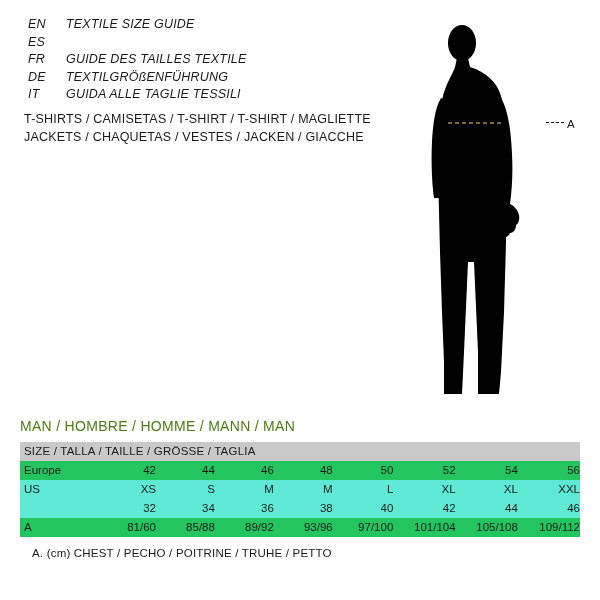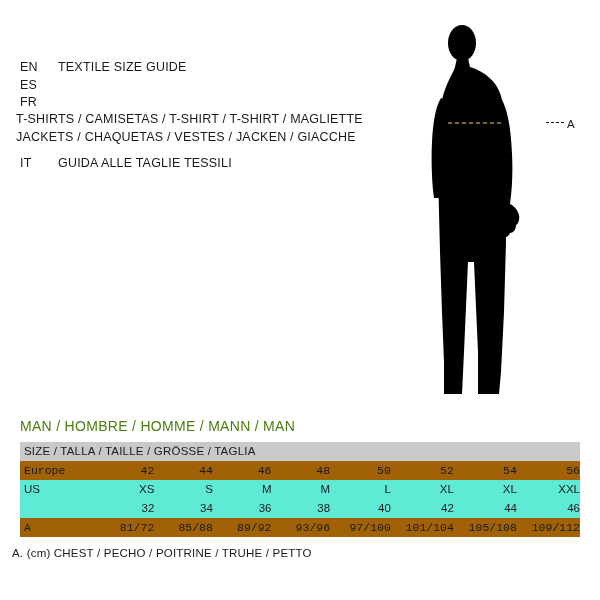--- a/index.html
+++ b/index.html
@@ -17,46 +17,46 @@
   .page {
     position: relative;
     width: 600px;
     height: 600px;
     box-sizing: border-box;
   }
 
   
   .lang-block {
     position: absolute;
-    left: 20px;
+    left: 28px;
     top: 16px;
     width: 380px;
+    font-style: italic;
   }
   .lang-row {
     display: flex;
     align-items: baseline;
     font-size: 12.5px;
     line-height: 17.5px;
     letter-spacing: 0.2px;
     white-space: nowrap;
   }
   .lang-code {
     width: 38px;
     flex: 0 0 38px;
     color: #1a1a1a;
   }
   .lang-text {
     color: #1a1a1a;
-    margin-top: 43px;
   }
 
   
   .garment-block {
     position: absolute;
-    left: 16px;
+    left: 24px;
     top: 110px;
     width: 400px;
   }
   .garment-line {
     font-size: 12.5px;
     line-height: 18px;
     letter-spacing: 0.2px;
     white-space: nowrap;
     color: #1a1a1a;
   }
@@ -118,35 +118,34 @@
   }
   .row-head td {
     background: #c9c9c9;
     font-weight: normal;
     letter-spacing: 0.2px;
   }
   .row-shade td {
     background: #5eead4;
   }
   .row-plain td {
-    background: #a16207;
-    font-family: Liberation Mono, monospace;
+    background: #22c55e;
   }
   .col-label {
     width: 86px;
     padding-left: 4px !important;
   }
   .col-val {
     width: 67px;
     text-align: right;
     padding-left: 2px !important;
   }
   .footnote {
     position: absolute;
-    left: 12px;
+    left: 32px;
     top: 547px;
     font-size: 11.5px;
     letter-spacing: 0.2px;
     color: #1a1a1a;
     white-space: nowrap;
   }
 </style>
 </head>
 <body>
 
@@ -155,20 +154,25 @@
   <div class="lang-block">
     <div class="lang-row">
       <span class="lang-code">EN</span>
       <span class="lang-text">TEXTILE SIZE GUIDE</span>
     </div>
     <div class="lang-row">
       <span class="lang-code">ES</span>
     </div>
     <div class="lang-row">
       <span class="lang-code">FR</span>
+      <span class="lang-text">GUIDE DES TAILLES TEXTILE</span>
+    </div>
+    <div class="lang-row">
+      <span class="lang-code">DE</span>
+      <span class="lang-text">TEXTILGRÖßENFÜHRUNG</span>
     </div>
     <div class="lang-row">
       <span class="lang-code">IT</span>
       <span class="lang-text">GUIDA ALLE TAGLIE TESSILI</span>
     </div>
   </div>
 
   <div class="garment-block">
     <div class="garment-line">T-SHIRTS / CAMISETAS / T-SHIRT / T-SHIRT / MAGLIETTE</div>
     <div class="garment-line">JACKETS / CHAQUETAS / VESTES / JACKEN / GIACCHE</div>
@@ -250,21 +254,21 @@
         <td class="col-val">34</td>
         <td class="col-val">36</td>
         <td class="col-val">38</td>
         <td class="col-val">40</td>
         <td class="col-val">42</td>
         <td class="col-val">44</td>
         <td class="col-val">46</td>
       </tr>
       <tr class="row-plain">
         <td class="col-label">A</td>
-        <td class="col-val">81/72</td>
+        <td class="col-val">81/60</td>
         <td class="col-val">85/88</td>
         <td class="col-val">89/92</td>
         <td class="col-val">93/96</td>
         <td class="col-val">97/100</td>
         <td class="col-val">101/104</td>
         <td class="col-val">105/108</td>
         <td class="col-val">109/112</td>
       </tr>
     </tbody>
   </table>

